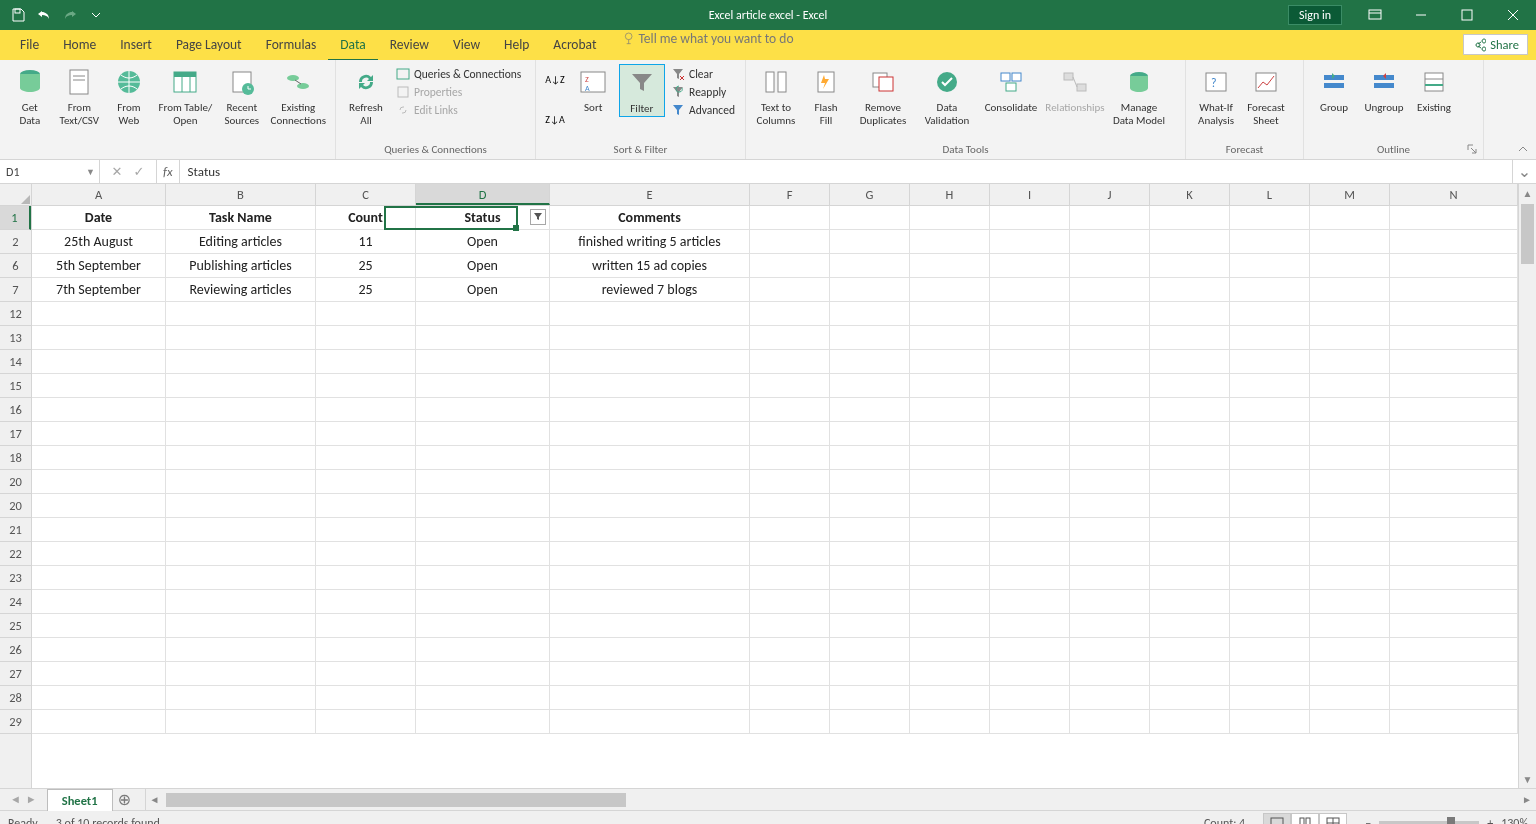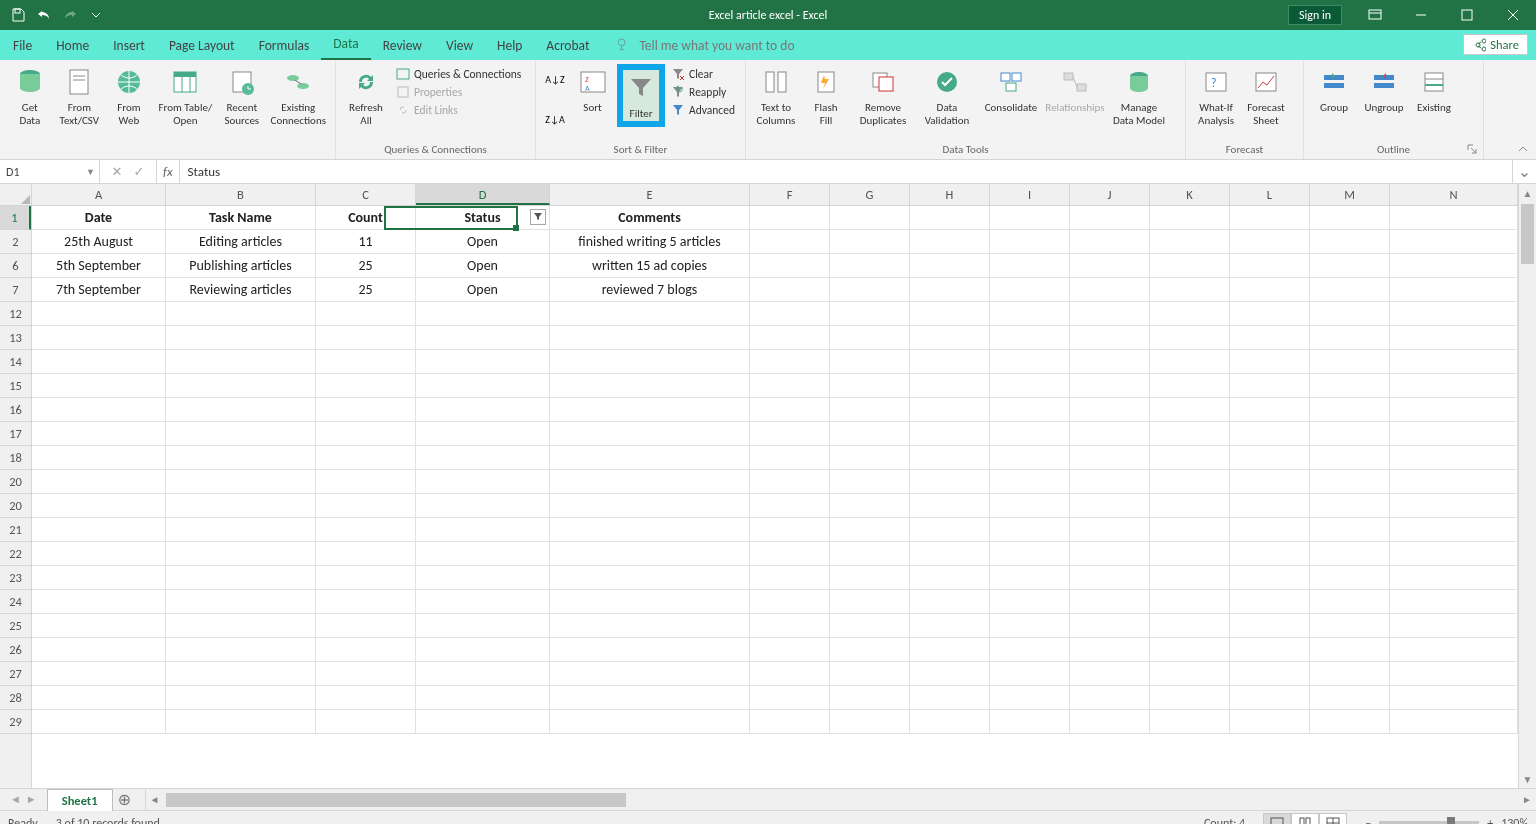--- a/index.html
+++ b/index.html
@@ -11,38 +11,38 @@
 .qat-btn { width: 24px; height: 24px; display: flex; align-items: center; justify-content: center; cursor: pointer; }
 .qat-btn svg { fill: #fff; }
 .qat-btn.disabled svg { fill: #6aa884; }
 .title-center { position: absolute; left: 50%; transform: translateX(-50%); font-size: 12px; }
 .title-right { margin-left: auto; display: flex; align-items: center; gap: 0; }
 .signin { background: #0b5a36; border: 1px solid #3b8c66; padding: 2px 10px; height: 20px; display:flex; align-items:center; margin-right: 10px; cursor:pointer; }
 .win-btn { width: 46px; height: 30px; display: flex; align-items: center; justify-content: center; cursor:pointer; }
 .win-btn svg { stroke: #fff; fill: none; }
 
 
-.ribbon-tabs { height: 30px; background: #5eead4; border-bottom: 0; display: flex; align-items: center; padding-left: 1px; position: relative; }
+.ribbon-tabs { height: 30px; background: #fde047; border-bottom: 0; display: flex; align-items: flex-start; padding-left: 8px; position: relative; }
 .rtab { padding: 6px 12px 6px; font-size: 13.5px; color: #444; cursor: pointer; }
 .rtab.file { color: #444; }
 .rtab.active { color: #217346; border-bottom: 3px solid #217346; font-weight: 400; }
-.tellme { display:flex; align-items:center; gap:8px; color:#777; font-size:13.5px; margin-left:14px; cursor:text; }
+.tellme { display:flex; align-items:center; color:#777; font-size:13.5px; margin-left:14px; cursor:text; }
 .tellme svg{ width:16px;height:16px; fill:none; stroke:#777; }
 .share { position:absolute; right:8px; top:4px; border:1px solid #c7c7c7; padding:2px 8px; font-size:12.5px; color:#217346; display:flex; align-items:center; gap:4px; cursor:pointer; background:#fff;}
 .share svg{width:14px;height:14px;fill:#217346;}
 
 
 .ribbon { height: 100px; background: #f3f3f3; border-bottom: 1px solid #d5d5d5; display: flex; position: relative; }
 .group { border-right: 1px solid #e1e1e1; display: flex; flex-direction: column; justify-content: space-between; padding: 4px 6px 0; }
 .group-label { text-align: center; font-size: 11px; color: #666; padding: 2px 0 3px; }
 .btns { display: flex; align-items: flex-start; gap: 2px; flex: 1; }
 .bigbtn { width: 48px; display: flex; flex-direction: column; align-items: center; gap: 4px; padding: 2px 2px 0; cursor:pointer; font-size:11px; color:#333; text-align:center; line-height:1.15; }
 .bigbtn .ic { width:32px; height:32px; display:flex; align-items:center; justify-content:center; }
 .bigbtn.wide{width:62px;}
-.bigbtn.active { background:#d6e9dc; border:6px solid #0ea5e9; }
+.bigbtn.active { background:#d6e9dc; border:1px solid #0ea5e9; }
 .smallstack { display:flex; flex-direction:column; gap:2px; padding-top:2px; font-size:11.5px; color:#333; }
 .smallbtn { display:flex; align-items:center; gap:4px; padding:1px 4px; cursor:pointer; }
 .smallbtn.disabled{ color:#a7a7a7; }
 .smallbtn svg{width:14px;height:14px;}
 .az-stack{display:flex;flex-direction:column;gap:18px;padding:4px 2px 0;}
 .az-btn{width:22px;height:22px;border:1px solid transparent;display:flex;align-items:center;justify-content:center;font-size:10px;cursor:pointer;}
 .dlauncher{width:14px;height:14px;position:absolute; bottom:3px;}
 .collapse-chev{position:absolute;right:6px;bottom:3px;cursor:pointer;}
 
 

